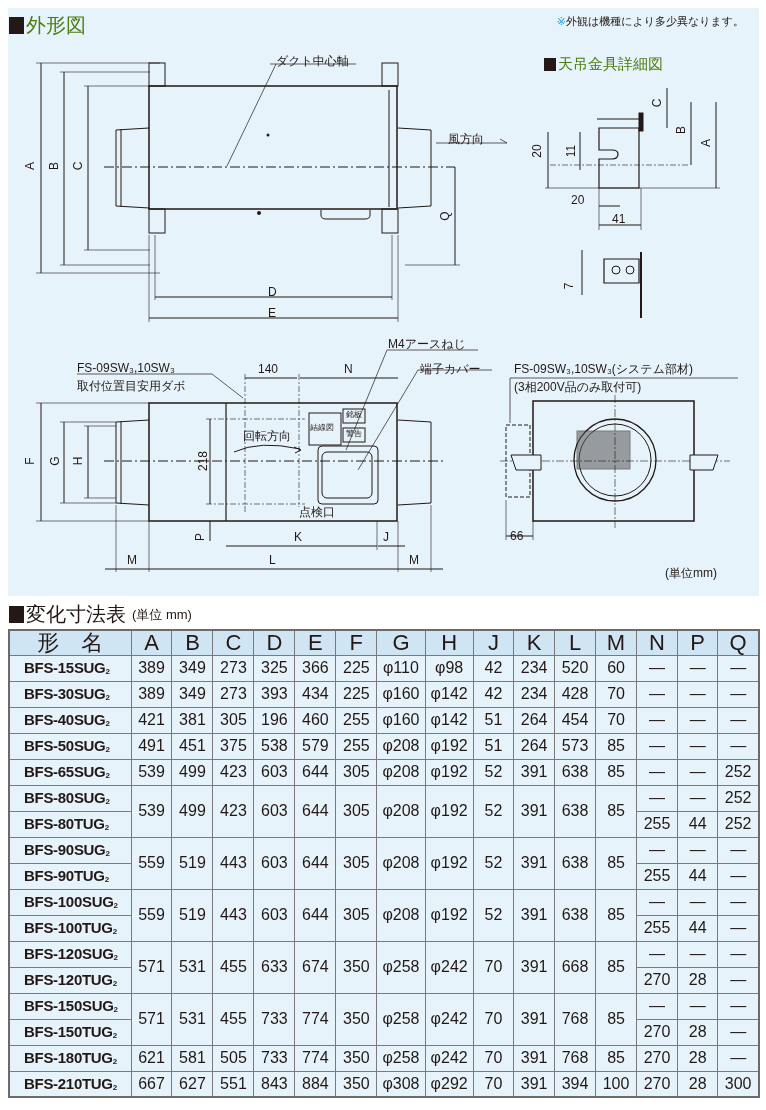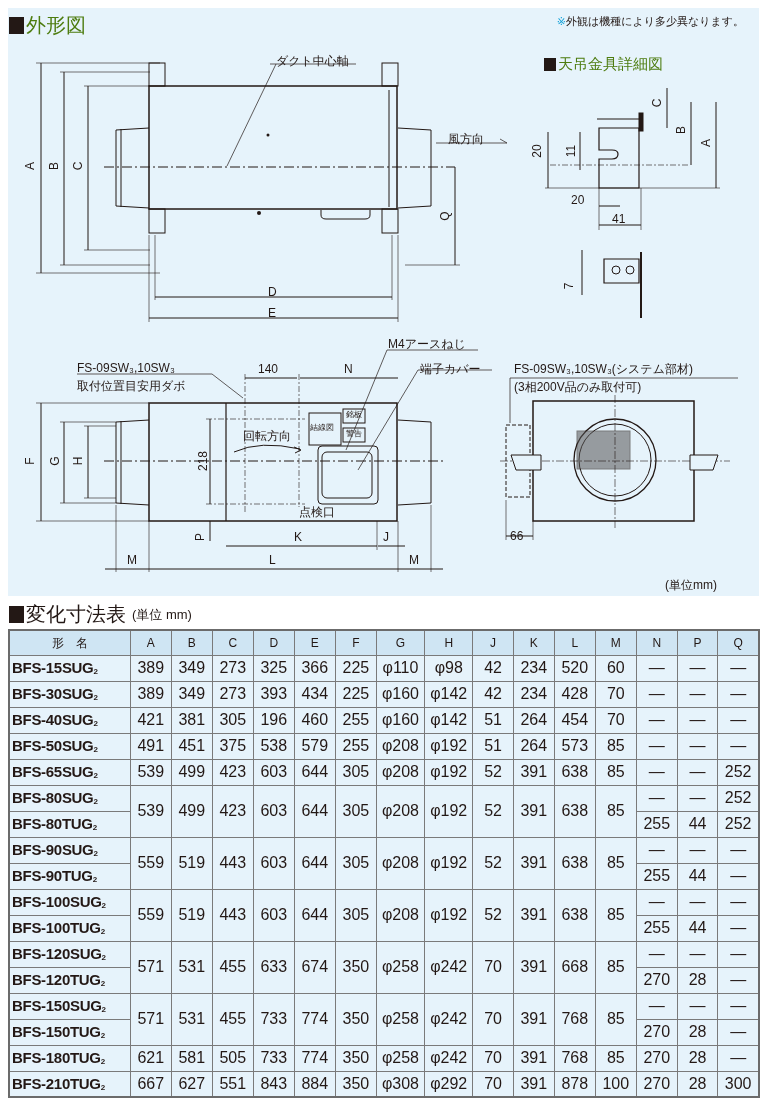--- a/index.html
+++ b/index.html
@@ -28,24 +28,24 @@
   table.dims {
     position: absolute; left: 8px; top: 629px; width: 752px;
     border-collapse: collapse; background: #e6f3fb;
     font-size: 16px; color: #231815;
     border: 2px solid #6b6b6b;
   }
   table.dims th, table.dims td {
     border: 1px solid #7a7a7a; text-align: center; padding: 0; line-height: 1;
     font-weight: normal;
   }
-  table.dims thead th { background: #cfe5f3; height: 25px; font-size: 12px; }
+  table.dims thead th { background: #cfe5f3; height: 25px; font-size: 22px; }
   table.dims td { height: 26px; }
   table.dims td.model {
-    text-align: left; font-weight: bold; font-size: 15px; padding-left: 2px;
+    text-align: left; font-weight: bold; font-size: 15px; padding-left: 14px;
     white-space: nowrap; background: #e6f3fb; letter-spacing: -0.3px;
   }
   table.dims td.model sub { font-size: 8px; vertical-align: -1px; font-weight: bold; }
   td.rs { vertical-align: middle; }
 </style>
 </head>
 <body>
 
 <div class="drawing-panel"></div>
 
@@ -238,21 +238,21 @@
 <span class="lbl vert" style="left:196px;top:531px;">P</span>
 <span class="lbl" style="left:294px;top:531px;">K</span>
 <span class="lbl" style="left:383px;top:531px;">J</span>
 <span class="lbl" style="left:127px;top:554px;">M</span>
 <span class="lbl" style="left:269px;top:554px;">L</span>
 <span class="lbl" style="left:409px;top:554px;">M</span>
 
 <span class="lbl" style="left:514px;top:363px;text-align:right;">FS-09SW₃,10SW₃(システム部材)</span>
 <span class="lbl" style="left:514px;top:381px;text-align:right;">(3相200V品のみ取付可)</span>
 <span class="lbl" style="left:510px;top:530px;">66</span>
-<span class="lbl" style="left:665px;top:567px;margin-top:12px;">(単位mm)</span>
+<span class="lbl" style="left:665px;top:567px;">(単位mm)</span>
 
 <div class="table-title">
   <span class="sq"></span>
   <span>変化寸法表</span>
   <span class="unit">(単位 mm)</span>
 </div>
 
 <table class="dims">
   <colgroup>
     <col style="width:123px">
@@ -526,20 +526,20 @@
         <td>667</td>
         <td>627</td>
         <td>551</td>
         <td>843</td>
         <td>884</td>
         <td>350</td>
         <td>φ308</td>
         <td>φ292</td>
         <td>70</td>
         <td>391</td>
-        <td>878</td>
+        <td>394</td>
         <td>100</td>
         <td>270</td>
         <td>28</td>
         <td>300</td>
       </tr>
     </tbody>
 </table>
 
 </body></html>

